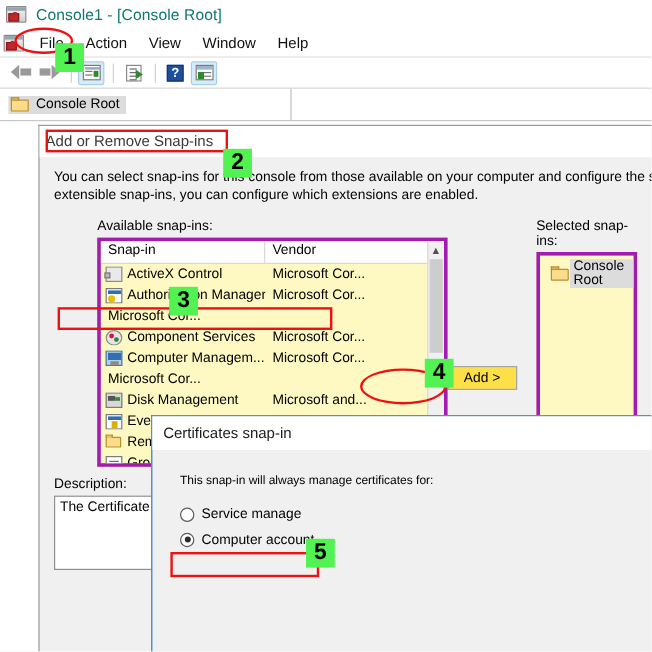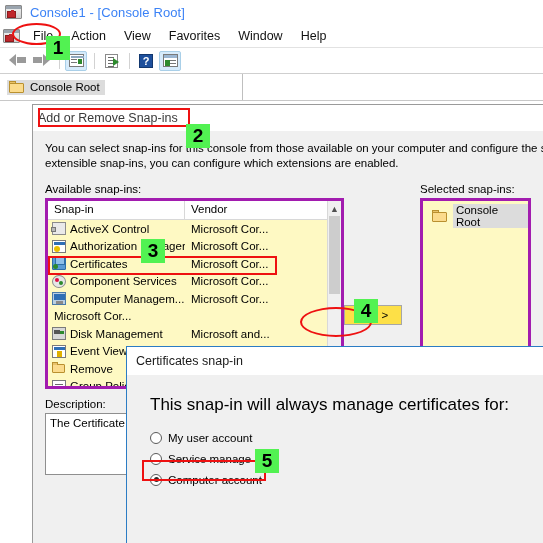--- a/index.html
+++ b/index.html
@@ -5,21 +5,21 @@
   html,body{margin:0;padding:0;}
   body{
     width:543px;height:543px;overflow:hidden;
     background:#ffffff;
     font-family:"Liberation Sans","DejaVu Sans",sans-serif;
     font-size:11.5px;color:#000;
     position:relative;
   }
   
   #titlebar{height:25px;background:#ffffff;display:flex;align-items:center;padding-left:5px;}
-  #titlebar .tb-text{font-size:13px;color:#3b82f6;margin-left:8px;letter-spacing:.1px;}
+  #titlebar .tb-text{font-size:13px;color:#0f766e;margin-left:8px;letter-spacing:.1px;}
   .mmc-ico{width:17px;height:15px;position:relative;display:inline-block;}
   .mmc-ico .bx{position:absolute;left:0;top:0;width:17px;height:14px;
     background:linear-gradient(#f3f3f3,#cfcfcf);border:1px solid #8a8a8a;border-radius:1px;box-sizing:border-box;}
   .mmc-ico .bar{position:absolute;left:1px;top:1px;width:15px;height:3px;background:#9aa4ae;}
   .mmc-ico .red{position:absolute;left:2px;top:6px;width:9px;height:7px;background:#c0262b;border:1px solid #8e1a1d;box-sizing:border-box;}
   .mmc-ico .red:after{content:"";position:absolute;left:3px;top:-2px;width:3px;height:2px;background:#c0262b;}
 
   
   #menubar{height:22px;background:#ffffff;display:flex;align-items:center;padding-left:3px;
     border-bottom:1px solid #e2e2e2;position:relative;}
@@ -64,21 +64,21 @@
   .folder .t{position:absolute;left:0;top:0;width:7px;height:3px;background:#e8c26a;border:1px solid #b9902f;box-sizing:border-box;border-bottom:none;}
 
   
   #dialog{position:absolute;left:32px;top:104px;width:511px;height:439px;
     background:#f0f0f0;border:1px solid #9a9a9a;border-right:none;border-bottom:none;box-sizing:border-box;}
   #dlg-title{height:26px;background:#ffffff;display:flex;align-items:center;padding-left:5px;
     font-size:12.5px;color:#3a3a3a;}
   #dlg-body{padding:10px 12px 0 12px;}
   .blurb{font-size:11.5px;line-height:15px;color:#000;white-space:nowrap;}
   .cols{display:flex;margin-top:12px;}
-  .col-left{width:299px;}
+  .col-left{width:299px;margin-left:36px;}
   .col-mid{width:76px;}
   .col-right{flex:1;}
   .lbl{font-size:11.5px;margin-bottom:3px;}
   .listbox{background:#fef9c3;border:3px solid #a21caf;box-sizing:border-box;position:relative;}
   #avail-list{height:191px;overflow:hidden;}
   #sel-list{height:155px;overflow:hidden;padding-top:3px;}
   .lhead{display:flex;height:18px;border-bottom:1px solid #d8d8d8;background:#fff;font-size:11.5px;}
   .lhead .c1{width:137px;padding:2px 0 0 6px;border-right:1px solid #d8d8d8;box-sizing:border-box;}
   .lhead .c2{flex:1;padding:2px 0 0 6px;}
   .lrow{display:flex;height:17.5px;align-items:center;font-size:11.5px;}
@@ -125,21 +125,21 @@
   .si.fold:after{content:"";position:absolute;left:0;top:0;width:6px;height:3px;background:#e8c26a;border:1px solid #b9902f;border-bottom:none;box-sizing:border-box;}
   .si.gpo{background:#fff;border:1px solid #7a7a7a;box-sizing:border-box;}
   .si.gpo:before{content:"";position:absolute;left:2px;top:3px;width:8px;height:1px;background:#6b6b6b;box-shadow:0 3px 0 #6b6b6b,0 6px 0 #6b6b6b;}
 
   
   #child{position:absolute;left:126px;top:346px;width:417px;height:197px;
     background:#f0f0f0;border:1px solid #2b7cc4;border-right:none;border-bottom:none;box-sizing:border-box;}
   #child-title{height:28px;background:#ffffff;display:flex;align-items:center;padding-left:9px;
     font-size:12.5px;color:#1a1a1a;}
   #child-body{padding:20px 0 0 23px;}
-  .qtext{font-size:17px;margin-bottom:12px;}
+  .qtext{font-size:10px;margin-bottom:12px;}
   .radio-row{display:flex;align-items:center;height:21px;font-size:11.5px;}
   .radio{width:12px;height:12px;border:1px solid #5a5a5a;border-radius:50%;background:#fff;
     margin-right:6px;position:relative;box-sizing:border-box;flex:0 0 auto;}
   .radio.on:after{content:"";position:absolute;left:2.5px;top:2.5px;width:5px;height:5px;background:#2b2b2b;border-radius:50%;}
 
   
   .badge{position:absolute;background:#52f252;color:#000;font-weight:bold;
     font-size:19px;display:flex;align-items:center;justify-content:center;
     font-family:"Liberation Sans","DejaVu Sans",sans-serif;z-index:60;}
   .rect{position:absolute;border:2px solid #ee1111;box-sizing:border-box;z-index:55;}
@@ -159,21 +159,20 @@
 
 <div id="menubar">
   <span class="mmc-ico m-ico">
     <span class="bx"></span>
       <span class="bar"></span>
       <span class="red"></span>
   </span>
   <span class="mi">File</span>
   <span class="mi">Action</span>
   <span class="mi">View</span>
-  <span class="mi">Favorites</span>
   <span class="mi">Window</span>
   <span class="mi">Help</span>
 </div>
 
 <div id="toolbar">
   <div class="tbtn">
       <span class="arrL"></span>
     </div>
   <div class="tbtn">
       <span class="arrR"></span>
@@ -242,24 +241,20 @@
             <div class="c2">Microsoft Cor...</div>
           </div>
           <div class="lrow">
             <div class="c1">
                 <span class="si auth"></span>
                 <span>Authorization Manager</span>
               </div>
             <div class="c2">Microsoft Cor...</div>
           </div>
           <div class="lrow">
-            <div class="c1">
-                <span class="si cert"></span>
-                <span>Certificates</span>
-              </div>
             <div class="c2">Microsoft Cor...</div>
           </div>
           <div class="lrow">
             <div class="c1">
                 <span class="si comp"></span>
                 <span>Component Services</span>
               </div>
             <div class="c2">Microsoft Cor...</div>
           </div>
           <div class="lrow">
@@ -331,24 +326,20 @@
     <div id="desc-box">The Certificate</div>
   </div>
 </div>
 
 <div id="child">
   <div id="child-title">Certificates snap-in</div>
   <div id="child-body">
     <div class="qtext">This snap-in will always manage certificates for:</div>
     <div class="radio-row">
       <span class="radio"></span>
-      <span>My user account</span>
-    </div>
-    <div class="radio-row">
-      <span class="radio"></span>
       <span>Service manage</span>
     </div>
     <div class="radio-row">
       <span class="radio on"></span>
       <span>Computer account</span>
     </div>
   </div>
 </div>
 
 <div class="ell" style="left:12px;top:23px;width:49px;height:22px;"></div>

